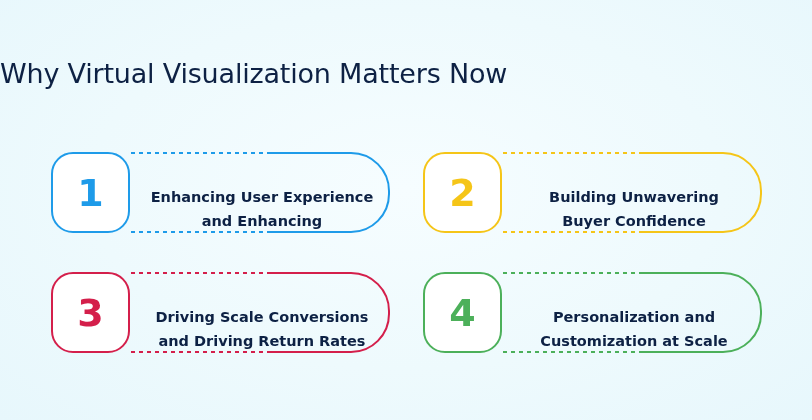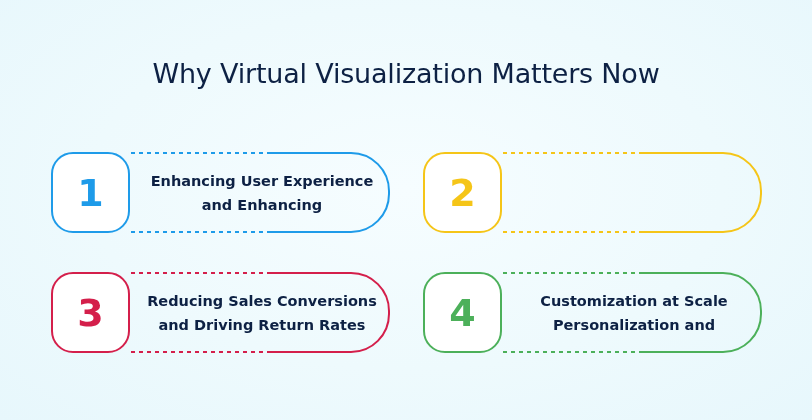--- a/index.html
+++ b/index.html
@@ -4,39 +4,39 @@
 <style>
   * { box-sizing: border-box; margin: 0; padding: 0; }
   html, body { width: 812px; height: 420px; overflow: hidden; }
   body {
     background: radial-gradient(ellipse at 50% 45%, #f6fdff 0%, #eefafd 55%, #e7f7fc 100%);
     font-family: "DejaVu Sans", "Liberation Sans", sans-serif;
     position: relative;
   }
   .title {
     position: absolute; left: 0; top: 58px; width: 812px;
-    text-align: center; font-size: 27px; font-weight: 500;
+    text-align: left; font-size: 27px; font-weight: 500;
     color: #0d2144; letter-spacing: -0.2px;
   }
   .card { position: absolute; width: 340px; height: 81px; }
   .pill {
     position: absolute; left: 0; top: 0; width: 340px; height: 81px;
   }
   .pill svg { position: absolute; left: 0; top: 0; }
   .num-box {
     position: absolute; left: 0; top: 0; width: 79px; height: 81px;
     border-radius: 22px; border: 2px solid; background: #ffffff;
     display: flex; align-items: center; justify-content: center;
   }
   .num {
     font-size: 38px; font-weight: 700; font-family: "DejaVu Sans", "Liberation Sans", sans-serif;
   }
   .label {
     position: absolute; left: 84px; top: 0; width: 254px; height: 81px;
-    display: flex; align-items: center; justify-content: center;
+    display: flex; align-items: flex-end; justify-content: center;
     text-align: center; font-size: 14.5px; font-weight: 700;
     color: #0d2144; line-height: 24px; padding: 0 6px;
   }
 </style>
 </head>
 <body>
 
 <div class="title">Why Virtual Visualization Matters Now</div>
 
 <div class="card" style="left:51px; top:152px;">
@@ -62,51 +62,57 @@
   <div class="pill">
     <svg width="340" height="81" viewBox="0 0 340 81">
       <line x1="80" y1="1" x2="217" y2="1" stroke="#f5c518" stroke-width="2" stroke-dasharray="4 4"></line>
       <line x1="80" y1="80" x2="217" y2="80" stroke="#f5c518" stroke-width="2" stroke-dasharray="4 4"></line>
       <path d="M217 1 H300 A38 38 0 0 1 338 39 V42 A38 38 0 0 1 300 80 H217" fill="none" stroke="#f5c518" stroke-width="2"></path>
     </svg>
   </div>
   <div class="num-box" style="border-color:#f5c518;">
     <span class="num" style="color:#f5c518;">2</span>
   </div>
+  <div class="label">
+    <div>
+      <div>Building Unwavering</div>
+      <div>Buyer Confidence</div>
+    </div>
+  </div>
 </div>
 
 <div class="card" style="left:51px; top:272px;">
   <div class="pill">
     <svg width="340" height="81" viewBox="0 0 340 81">
       <line x1="80" y1="1" x2="217" y2="1" stroke="#d41f4b" stroke-width="2" stroke-dasharray="4 4"></line>
       <line x1="80" y1="80" x2="217" y2="80" stroke="#d41f4b" stroke-width="2" stroke-dasharray="4 4"></line>
       <path d="M217 1 H300 A38 38 0 0 1 338 39 V42 A38 38 0 0 1 300 80 H217" fill="none" stroke="#d41f4b" stroke-width="2"></path>
     </svg>
   </div>
   <div class="num-box" style="border-color:#d41f4b;">
     <span class="num" style="color:#d41f4b;">3</span>
   </div>
   <div class="label">
     <div>
-      <div>Reducing Sales Conversions</div>
+      <div>Driving Scale Conversions</div>
       <div>and Driving Return Rates</div>
     </div>
   </div>
 </div>
 
 <div class="card" style="left:423px; top:272px;">
   <div class="pill">
     <svg width="340" height="81" viewBox="0 0 340 81">
       <line x1="80" y1="1" x2="217" y2="1" stroke="#4cb05a" stroke-width="2" stroke-dasharray="4 4"></line>
       <line x1="80" y1="80" x2="217" y2="80" stroke="#4cb05a" stroke-width="2" stroke-dasharray="4 4"></line>
       <path d="M217 1 H300 A38 38 0 0 1 338 39 V42 A38 38 0 0 1 300 80 H217" fill="none" stroke="#4cb05a" stroke-width="2"></path>
     </svg>
   </div>
   <div class="num-box" style="border-color:#4cb05a;">
     <span class="num" style="color:#4cb05a;">4</span>
   </div>
   <div class="label">
     <div>
+      <div>Personalization and</div>
       <div>Customization at Scale</div>
-      <div>Personalization and</div>
     </div>
   </div>
 </div>
 
 </body></html>

